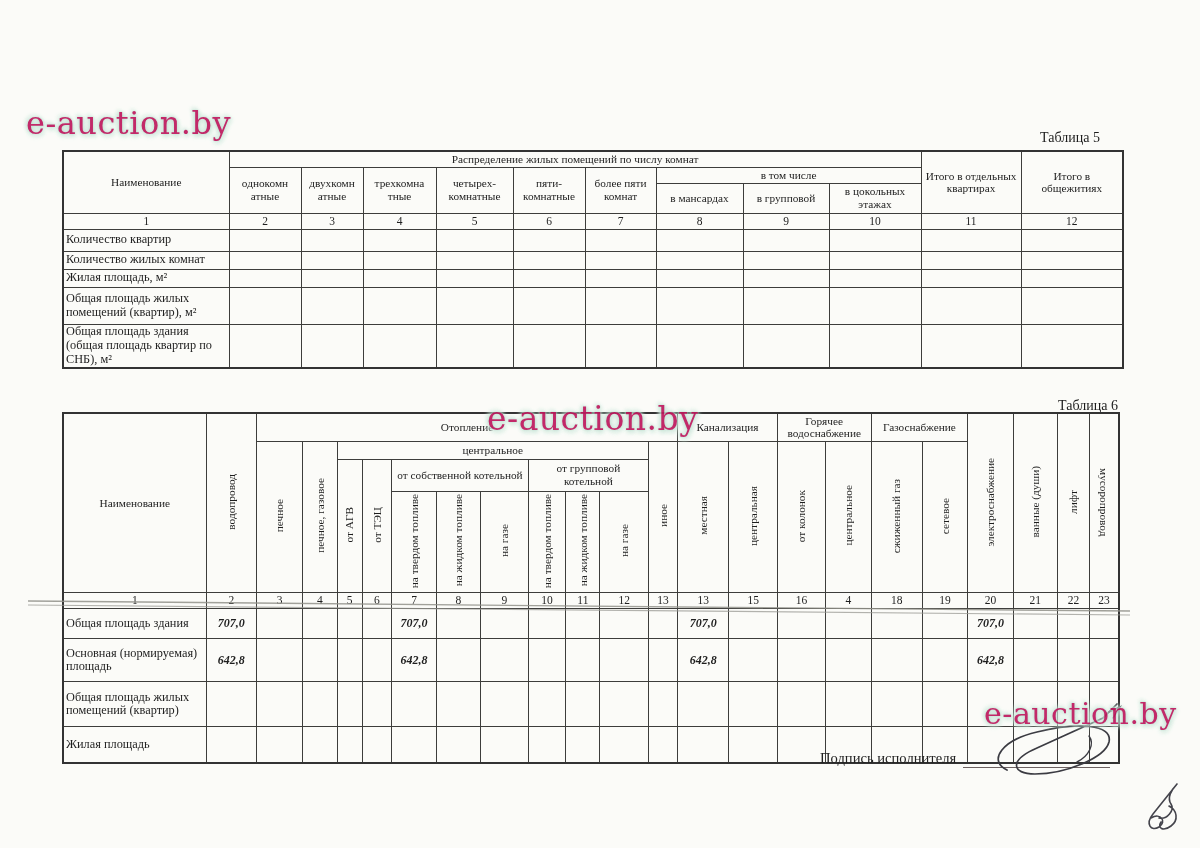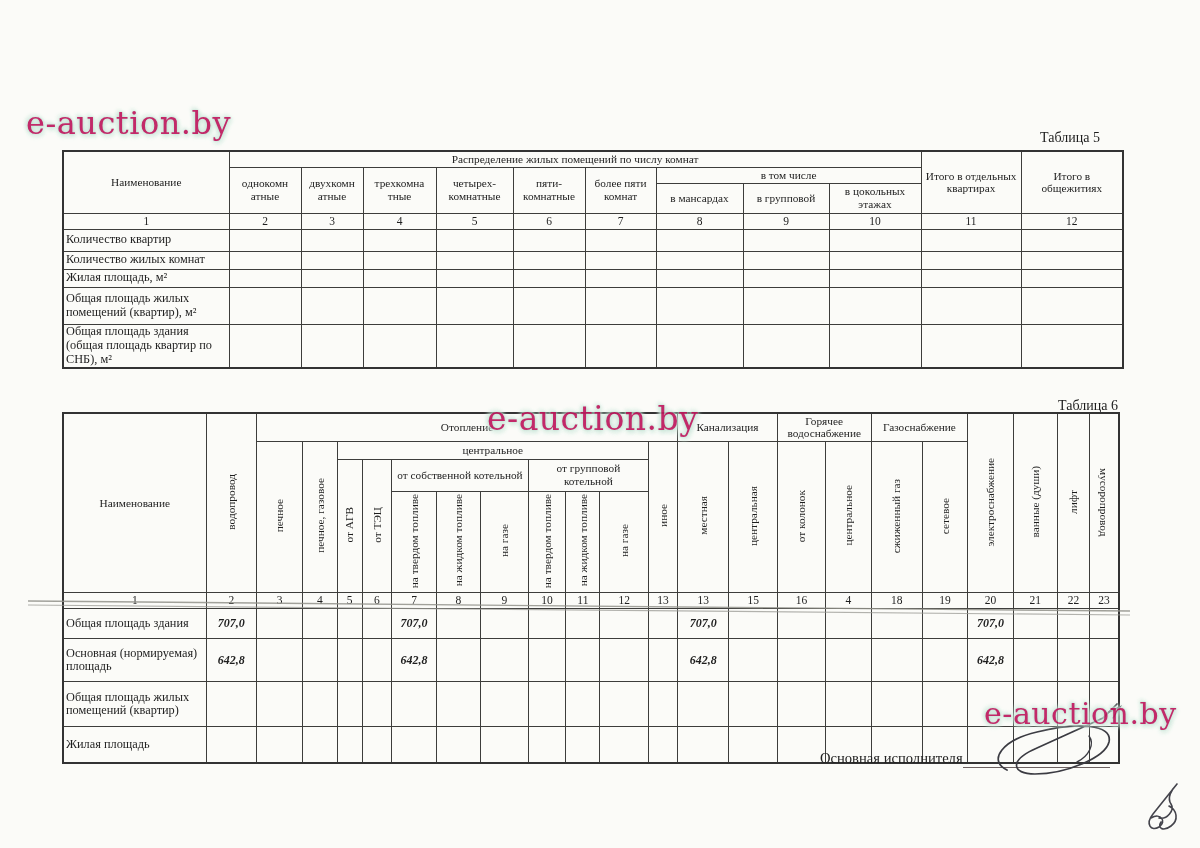--- a/index.html
+++ b/index.html
@@ -377,21 +377,21 @@
           <td></td>
     </tr>
   </tbody>
     </table>
 
   <svg class="overlay" style="left:24px; top:592px;" width="1110" height="28" viewBox="0 0 1110 28">
     <path d="M4,9 C 300,12 700,16 1106,19" fill="none" stroke="#90908a" stroke-width="1.4" opacity="0.85"></path>
     <path d="M4,13 C 300,16 700,20 1106,23" fill="none" stroke="#9a9a94" stroke-width="1.2" opacity="0.75"></path>
   </svg>
 
-  <div class="sig-label">Основная исполнителя</div>
+  <div class="sig-label">Подпись исполнителя</div>
   <div class="sig-line"></div>
 
   <svg class="overlay" style="left:985px; top:698px;" width="150" height="90" viewBox="0 0 150 90">
     <path d="M22,72 C 2,62 18,42 52,34 C 92,24 128,26 124,44 C 120,60 80,76 50,76 C 26,76 24,62 52,50 L118,20 L132,6" fill="none" stroke="#3b3b42" stroke-width="1.7" stroke-linecap="round"></path>
     <path d="M124,14 L135,9 L128,20" fill="none" stroke="#3b3b42" stroke-width="1.5" stroke-linecap="round"></path>
     <path d="M104,38 C 110,46 104,58 92,64" fill="none" stroke="#3b3b42" stroke-width="1.4" stroke-linecap="round"></path>
   </svg>
 
   <div class="wm wm3">e-auction.by</div>
 

